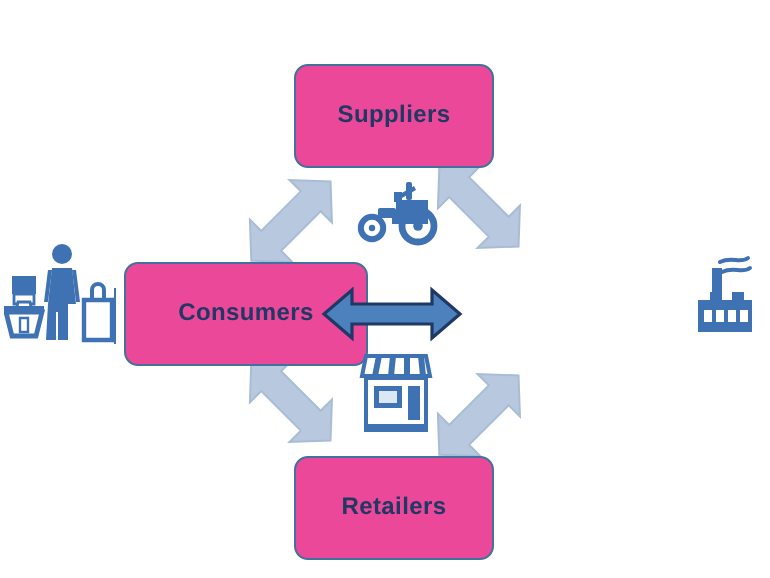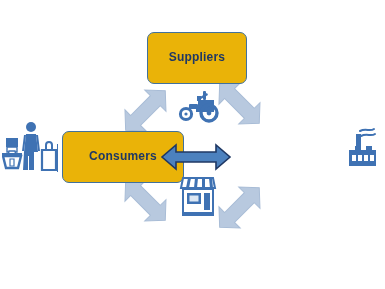--- a/index.html
+++ b/index.html
@@ -15,21 +15,21 @@
     width: 385px;
     height: 289px;
     background: #ffffff;
     overflow: hidden;
   }
 
   
   .node {
     position: absolute;
     box-sizing: border-box;
-    background: #eab308;
+    background: #ec4899;
     border: 1px solid #41719C;
     border-radius: 7px;
     display: flex;
     align-items: center;
     justify-content: center;
     color: #1F3864;
     font-size: 12px;
     font-weight: bold;
     letter-spacing: 0.2px;
     text-align: center;
@@ -91,20 +91,23 @@
 
   <div class="node" id="node-suppliers">
     <span>Suppliers</span>
   </div>
 
   <div class="node" id="node-consumers">
     <span>Consumers</span>
   </div>
 
 
+  <div class="node" id="node-retailers">
+    <span>Retailers</span>
+  </div>
 
   <svg class="arrow-svg" id="arrow-con-man" viewBox="0 0 72 30">
     <path d="M 16,10 L 56,10 L 56,3 L 70,15 L 56,27 L 56,20 L 16,20 L 16,27 L 2,15 L 16,3 Z" fill="#4C81BE" stroke="#1F3864" stroke-width="1.6" stroke-linejoin="miter"></path>
   </svg>
 
   <div class="icon-wrap" id="icon-tractor">
     <svg viewBox="0 0 44 36" width="44" height="36">
       <g fill="#3F72B3">
 
         <rect x="27" y="3" width="3" height="9" rx="1"></rect>

